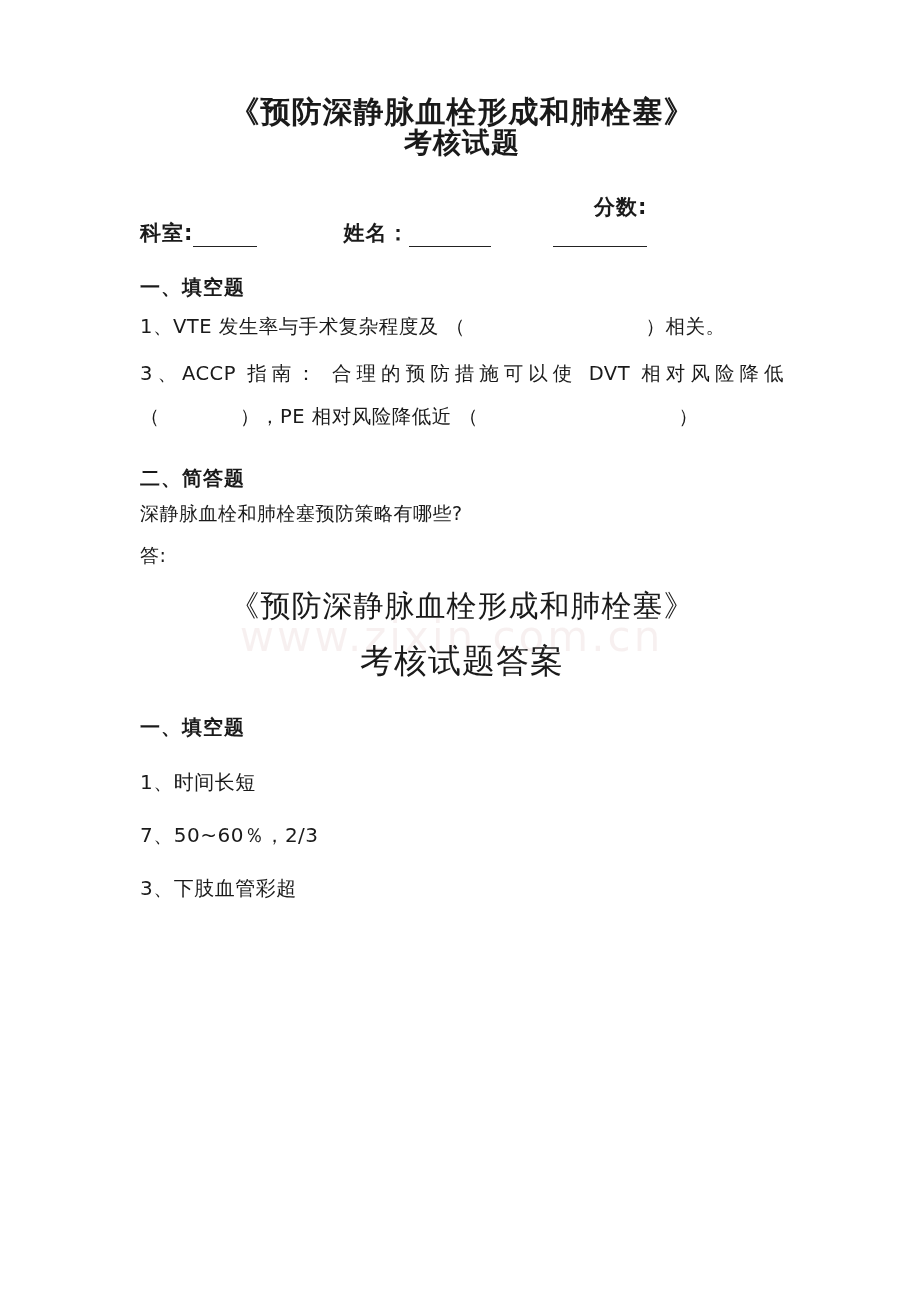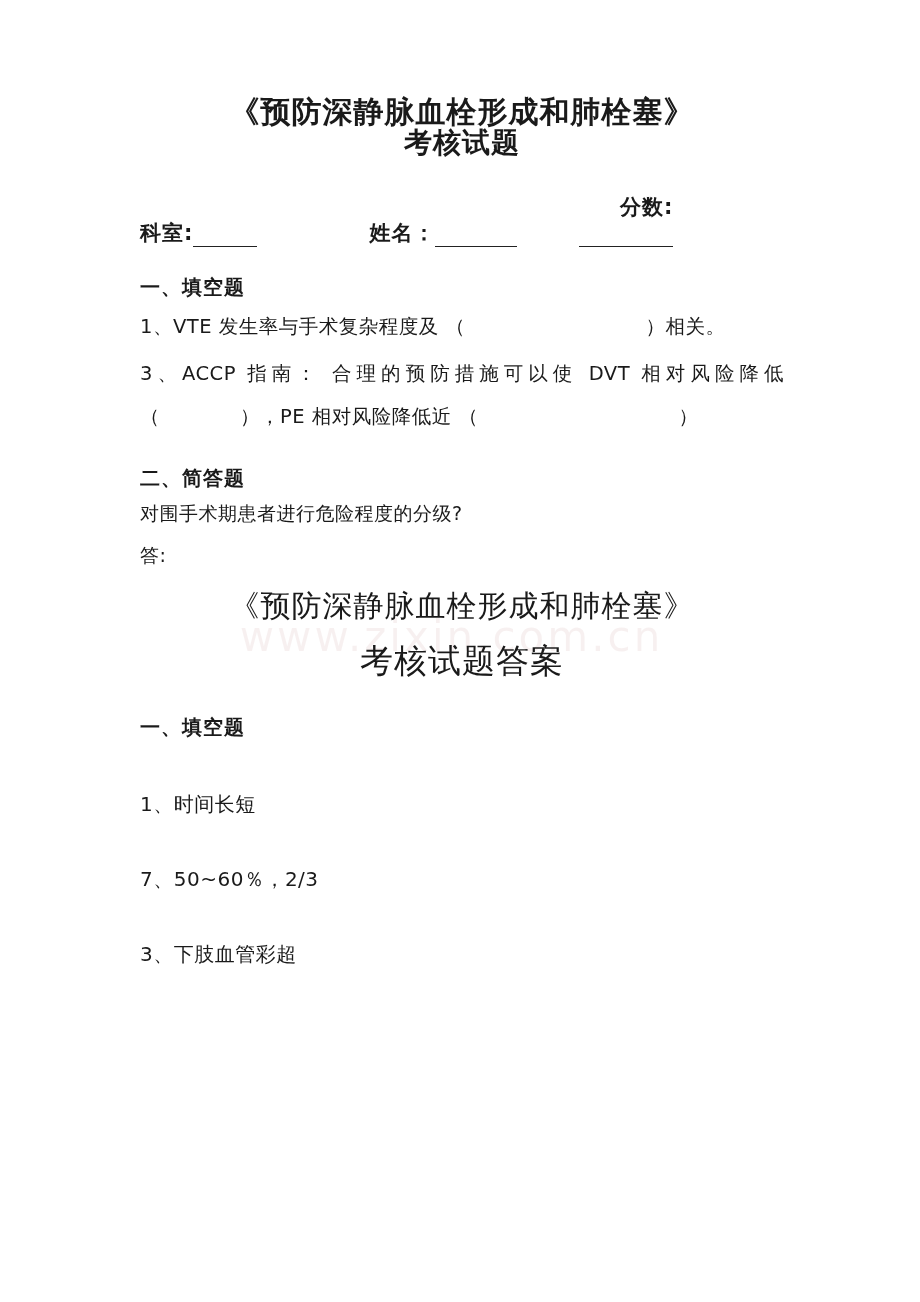--- a/index.html
+++ b/index.html
@@ -47,21 +47,21 @@
 
   .fields {
     display: flex;
     align-items: flex-end;
     margin-top: 34px;
     font-size: 21px;
     font-weight: 600;
     letter-spacing: 1px;
   }
   .field { display: flex; align-items: flex-end; }
-  .field-2 { margin-left: 112px; }
+  .field-2 { margin-left: 86px; }
   .field-3 { margin-left: 62px; flex-direction: column; }
   .blank {
     display: inline-block;
     height: 26px;
     border-bottom: 1.5px solid #222;
   }
   .blank-1 { width: 64px; }
   .blank-2 { width: 82px; }
   .blank-3 { width: 94px; }
 
@@ -96,21 +96,21 @@
     letter-spacing: 1px;
   }
   .ans-title2 {
     margin-top: 12px;
     font-size: 33px;
   }
 
   .ans-sec { margin-top: 30px; }
 
   .ans {
-    margin-top: 51px;
+    margin-top: 29px;
     font-size: 20px;
     line-height: 1.2;
     letter-spacing: 0.5px;
   }
 </style>
 </head>
 <body>
 
 <div class="page">
 
@@ -136,21 +136,21 @@
       </div>
     </div>
 
     <div class="sec-heading">一、填空题</div>
 
     <p class="q">1、VTE 发生率与手术复杂程度及 （　　　　　　　　　）相关。</p>
     <p class="q">3、ACCP 指南： 合理的预防措施可以使 DVT 相对风险降低 （　　　　），PE 相对风险降低近 （　　　　　　　　　　）</p>
 
     <div class="sec-heading">二、简答题</div>
 
-    <p class="q plain">对围手术期患者进行危险程度的分级?</p>
+    <p class="q plain">深静脉血栓和肺栓塞预防策略有哪些?</p>
     <p class="q plain">答:</p>
 
     <div class="ans-title">《预防深静脉血栓形成和肺栓塞》</div>
     <div class="ans-title ans-title2">考核试题答案</div>
 
     <div class="sec-heading ans-sec">一、填空题</div>
 
     <p class="ans">1、时间长短</p>
     <p class="ans">7、50~60％，2/3</p>
     <p class="ans">3、下肢血管彩超</p>

